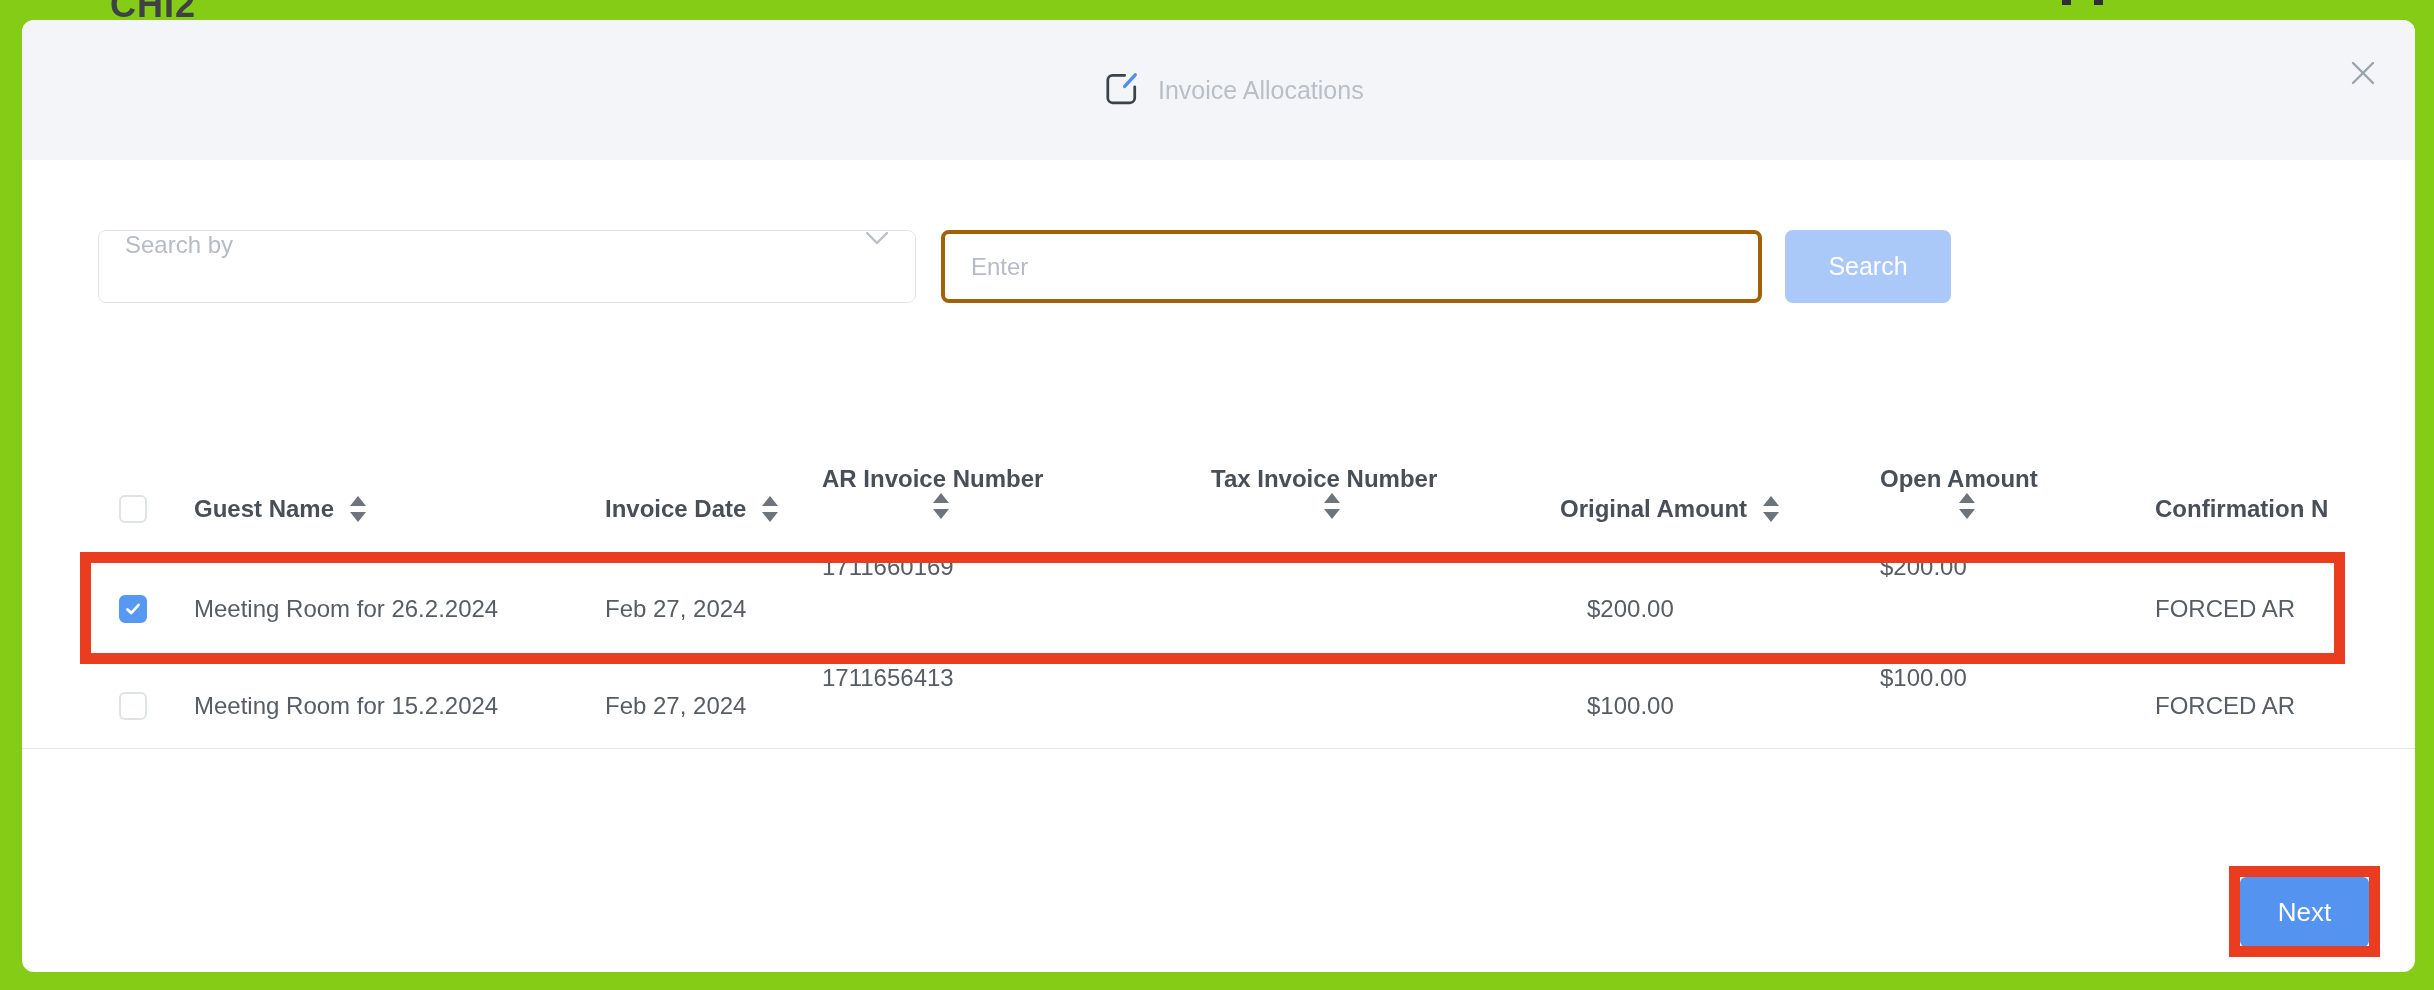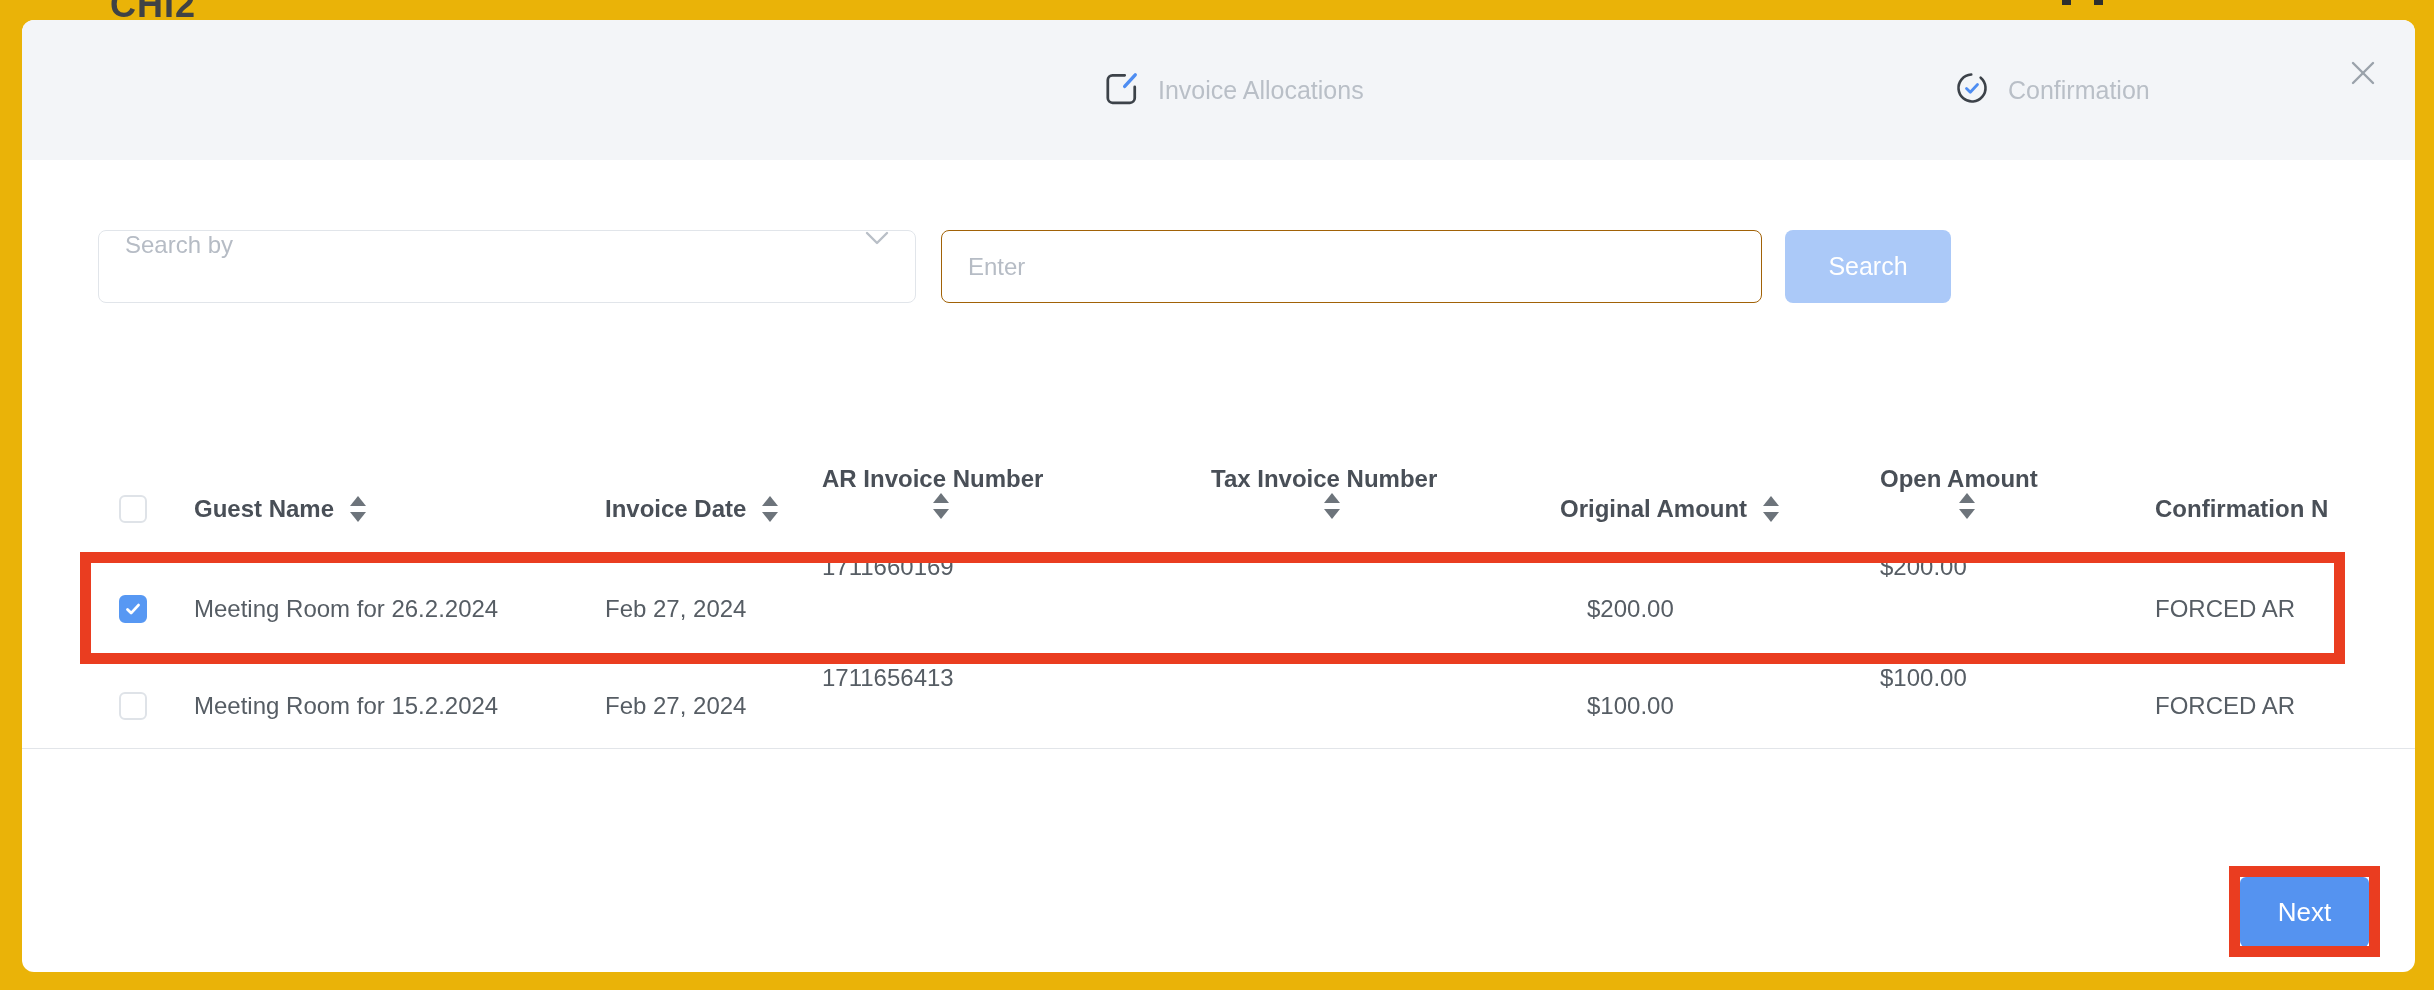--- a/index.html
+++ b/index.html
@@ -1,36 +1,36 @@
 <!DOCTYPE html>
 <html><head>
 <meta charset="utf-8">
 <style>
   html,body{margin:0;padding:0;}
   body{font-family:"Liberation Sans", sans-serif; background:#6f6f6f;}
-  #stage{position:relative;width:2434px;height:990px;overflow:hidden;background:#eab308;}
+  #stage{position:relative;width:2434px;height:990px;overflow:hidden;background:#84cc16;}
 
   
   .bg-text{position:absolute;left:110px;top:-16px;font-size:36px;font-weight:700;color:#3f4245;letter-spacing:1px;}
   .bg-dot{position:absolute;top:0;width:9px;height:5px;background:#2e2e2e;}
 
   
   .modal{position:absolute;left:22px;top:20px;width:2393px;height:952px;background:#ffffff;border-radius:12px;overflow:hidden;}
   .modal-header{position:absolute;left:0;top:0;width:100%;height:140px;background:#f3f5f8;}
   .step{position:absolute;display:flex;align-items:center;gap:18px;height:140px;top:0;}
   .step .lbl{font-size:25px;}
   .step.active .lbl{color:#2b3137;font-weight:700;}
   .step.inactive .lbl{color:#b9bfc7;font-weight:400;}
   .step1{left:222px;} .step2{left:1080px;} .step3{left:1932px;}
   .close-btn{position:absolute;left:2326px;top:38px;width:30px;height:30px;cursor:pointer;}
 
   
   .select-box{position:absolute;left:76px;top:210px;width:818px;height:73px;border:1px solid #e1e5ea;border-radius:8px;background:#fff;display:flex;align-items:flex-start;justify-content:space-between;padding:0 26px;box-sizing:border-box;}
   .select-box .ph{color:#b6bcc5;font-size:24px;}
-  .text-input{position:absolute;left:919px;top:210px;width:821px;height:73px;border:1px solid #a16207;border-radius:8px;box-sizing:border-box;padding:0 26px;font-size:24px;color:#474d54;font-family:"Liberation Sans",sans-serif;outline:none;}
+  .text-input{position:absolute;left:919px;top:210px;width:821px;height:73px;border:4px solid #a16207;border-radius:8px;box-sizing:border-box;padding:0 26px;font-size:24px;color:#474d54;font-family:"Liberation Sans",sans-serif;outline:none;}
   .text-input::placeholder{color:#b6bcc5;}
   .search-btn{position:absolute;left:1763px;top:210px;width:166px;height:73px;background:#abc9f8;border:none;border-radius:8px;color:#ffffff;font-size:25px;font-family:"Liberation Sans",sans-serif;cursor:pointer;}
 
   .total-line{position:absolute;left:76px;top:342px;font-size:26px;color:#5a6067;}
   .total-line b{color:#4b5158;font-weight:700;}
 
   
   .tbl{position:absolute;left:0;top:445px;width:2393px;}
   .hdr-row{position:absolute;left:0;top:0;width:100%;height:88px;}
   .hdr-cell{position:absolute;top:0;height:88px;display:flex;align-items:center;font-size:24px;font-weight:700;color:#494f57;white-space:nowrap;cursor:pointer;}
@@ -73,29 +73,20 @@
       <div class="step step2 inactive">
         <span>
           <svg width="38" height="38" viewBox="0 0 36 36" fill="none">
             <path d="M31 17 v10.5 a4.5 4.5 0 0 1 -4.5 4.5 H10 a4.5 4.5 0 0 1 -4.5 -4.5 V10.5 A4.5 4.5 0 0 1 10 6 h11.5" stroke="#3c4249" stroke-width="2.6" stroke-linecap="round" fill="none"></path>
             <path d="M21.5 16.5 L31.5 5.5" stroke="#4e8df2" stroke-width="3.2" stroke-linecap="round"></path>
           </svg>
         </span>
         <span class="lbl">Invoice Allocations</span>
       </div>
 
-      <div class="step step3 inactive">
-        <span>
-          <svg width="36" height="36" viewBox="0 0 36 36" fill="none">
-            <circle cx="18" cy="18" r="13.5" stroke="#3c4249" stroke-width="2.6" pathLength="100" stroke-dasharray="88 12" transform="rotate(-50 18 18)" stroke-linecap="round"></circle>
-            <path d="M12.5 18.5 l3.8 3.8 7.2-7.8" stroke="#4e8df2" stroke-width="2.8" fill="none" stroke-linecap="round" stroke-linejoin="round"></path>
-          </svg>
-        </span>
-        <span class="lbl">Confirmation</span>
-      </div>
     </div>
 
     <div class="close-btn">
       <svg width="30" height="30" viewBox="0 0 30 30">
         <line x1="5" y1="5" x2="25" y2="25" stroke="#9aa2ab" stroke-width="2.4" stroke-linecap="round"></line>
         <line x1="25" y1="5" x2="5" y2="25" stroke="#9aa2ab" stroke-width="2.4" stroke-linecap="round"></line>
       </svg>
     </div>
 
     <div class="select-box">

